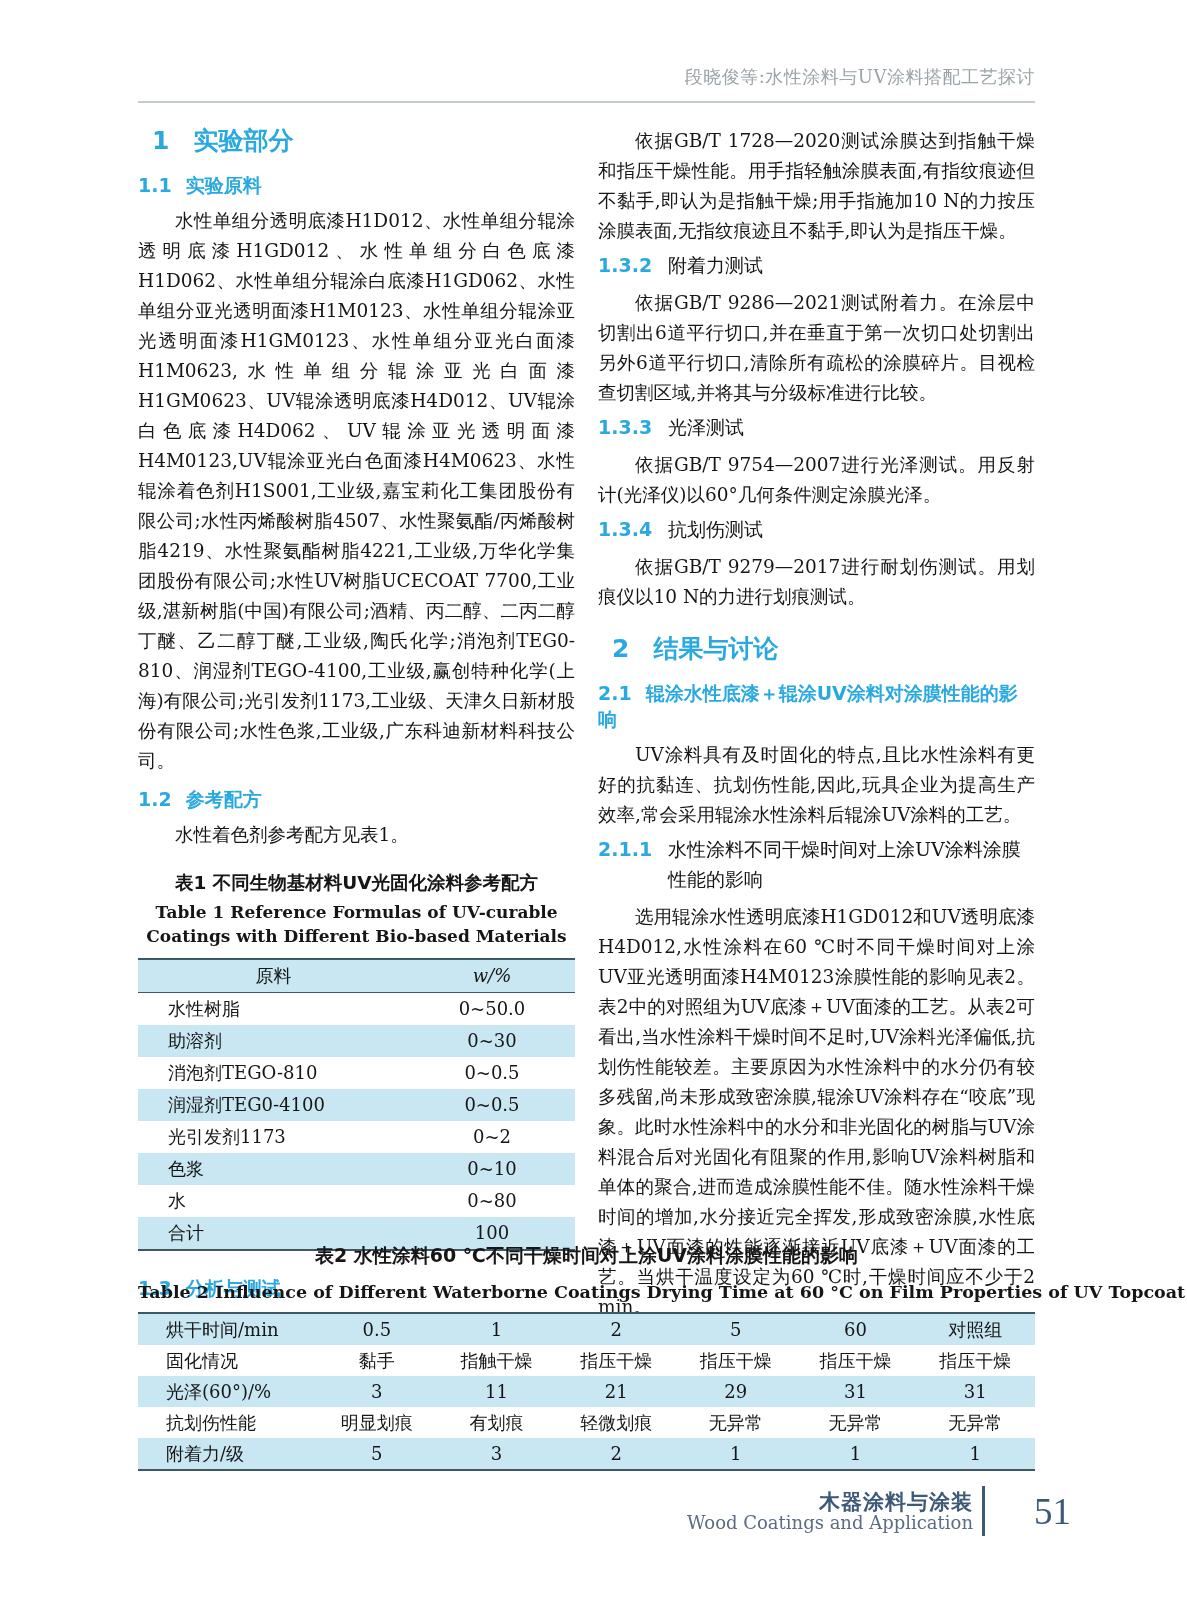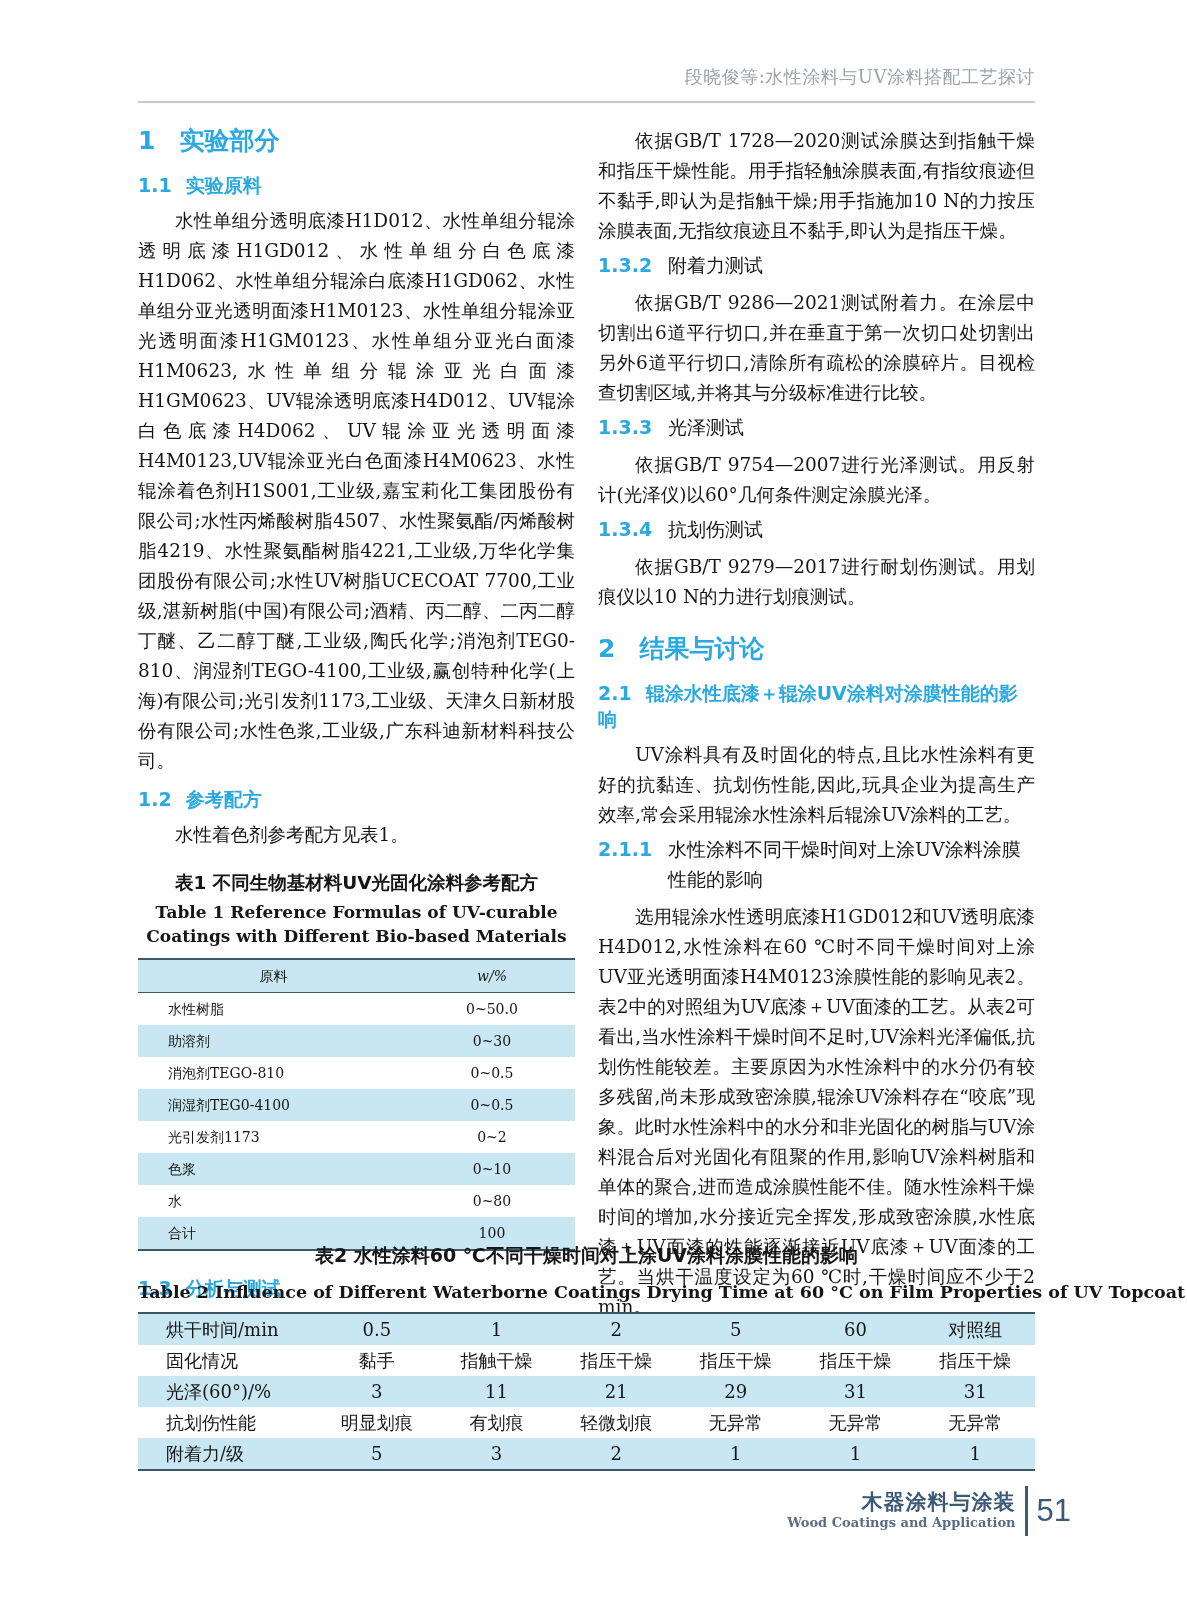--- a/index.html
+++ b/index.html
@@ -20,39 +20,39 @@
   .head-rule{position:absolute;top:101px;left:138px;width:897px;border-top:2px solid #c4cccf;}
 
   
   .col{position:absolute;top:118px;width:437px;font-size:18.5px;line-height:30px;text-align:justify;}
   .col-left{left:138px;}
   .col-right{left:598px;}
   p.body{margin:8px 0 2px 0;text-indent:2em;}
 
   
   .h1{font-family:"DejaVu Sans","Liberation Sans",sans-serif;font-weight:bold;font-size:25px;
-      color:var(--accent);margin:8px 0 16px 0;text-align:left;line-height:30px;}
+      color:var(--accent);margin:8px 0 16px 14px;text-align:left;line-height:30px;}
   .h1 .hnum{margin-right:24px;}
   .h2{font-family:"DejaVu Sans","Liberation Sans",sans-serif;font-weight:bold;font-size:19px;
       color:var(--accent);margin:10px 0 8px 0;text-align:left;line-height:26px;}
   .h2 .hnum{margin-right:14px;}
   .h3{display:flex;font-size:19px;margin:4px 0 4px 0;text-align:left;line-height:30px;}
   .h3 .hnum{color:var(--accent);font-family:"DejaVu Sans","Liberation Sans",sans-serif;
       font-weight:600;margin-right:16px;flex:0 0 auto;}
   .h3 .htitle{color:var(--ink);flex:1 1 auto;}
 
   
   .cap-cn{text-align:center;font-family:"DejaVu Sans","Liberation Sans",sans-serif;
       font-weight:bold;font-size:18.5px;line-height:26px;margin:20px 0 4px 0;text-indent:0;}
   .cap-en{text-align:center;font-family:"DejaVu Serif","Liberation Serif",serif;
       font-weight:bold;font-size:17px;line-height:24px;margin:0 0 10px 0;text-indent:0;}
 
   
   table.t1{width:100%;border-collapse:collapse;border-top:2px solid var(--tborder);
-      border-bottom:2px solid var(--tborder);font-size:14px;}
+      border-bottom:2px solid var(--tborder);font-size:18px;}
   .t1 th{background:var(--rowblue);font-weight:normal;height:29px;
       border-bottom:1.5px solid var(--tborder);text-align:center;}
   .t1 th.w-col{font-style:italic;}
   .t1 td{height:29px;}
   .t1 td:first-child{text-align:left;padding-left:30px;width:62%;}
   .t1 td:last-child{text-align:center;}
   .t1 tbody tr:nth-child(even) td{background:var(--rowblue);}
 
   
   .bottom{position:absolute;left:138px;top:1242px;width:897px;}
@@ -62,24 +62,24 @@
       border-bottom:2px solid var(--tborder);font-size:18px;}
   .t2 td{height:29px;text-align:center;}
   .t2 tr:nth-child(odd) td{background:var(--rowblue);}
   .t2 td:first-child{text-align:left;padding-left:28px;width:150px;}
 
   
   .footer{position:absolute;top:1486px;right:116px;display:flex;align-items:center;}
   .f-text{text-align:right;margin-right:9px;}
   .f-cn{font-family:"DejaVu Sans","Liberation Sans",sans-serif;font-weight:bold;
       font-size:21px;color:var(--navy);letter-spacing:1px;line-height:24px;}
-  .f-en{font-family:"DejaVu Serif","Liberation Serif",serif;font-size:13px;
-      color:#5a6d84;line-height:18px;font-weight:bold;}
+  .f-en{font-family:"DejaVu Serif","Liberation Serif",serif;font-size:18px;
+      color:#5a6d84;line-height:18px;}
   .f-bar{width:3px;height:50px;background:var(--navy);margin-right:9px;}
-  .f-num{font-family:Liberation Sans, sans-serif;font-size:31px;color:var(--navy);}
+  .f-num{font-family:Liberation Serif, serif;font-size:37px;color:var(--navy);margin-left:40px;}
 </style>
 </head>
 <body>
 
 <div class="page">
 
   <div class="running-head">段晓俊等:水性涂料与UV涂料搭配工艺探讨</div>
   <div class="head-rule"></div>
 
   <div class="col col-left">

